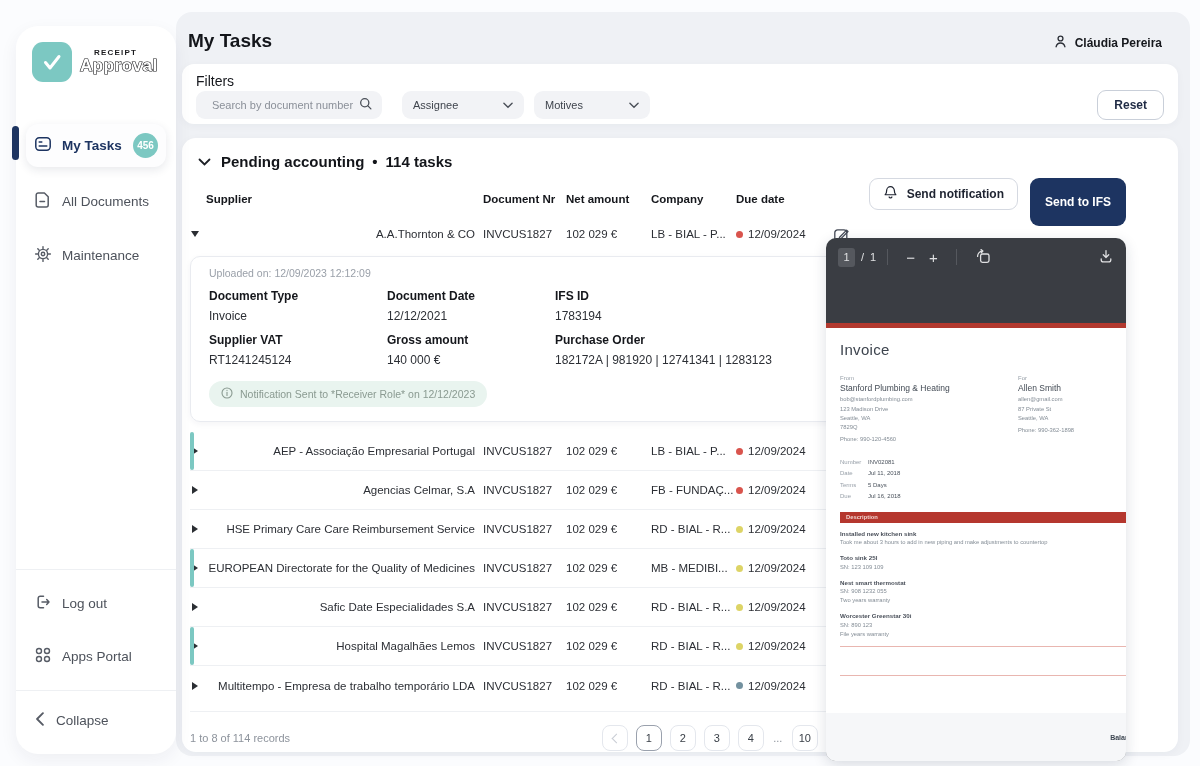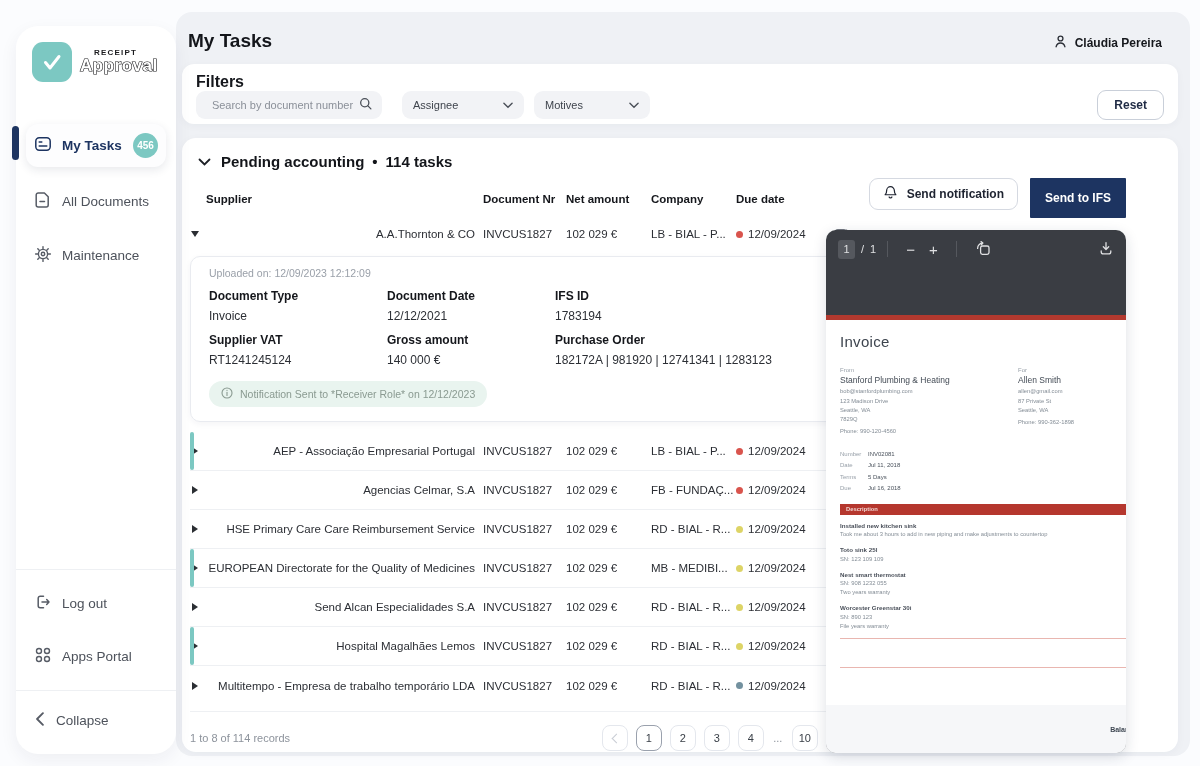--- a/index.html
+++ b/index.html
@@ -30,21 +30,21 @@
   .sidebar-bottom .nav-item { margin:14px 10px; }
   .collapse-item { margin:12px 10px 16px !important; }
 
   
   .page-title { position:absolute; left:188px; top:30px; font-size:19px; font-weight:800; color:#13151a; z-index:3; }
   .user-chip { position:absolute; right:38px; top:34px; display:flex; gap:7px; align-items:center; font-size:12px; font-weight:700; color:#16181d; z-index:3; cursor:pointer; }
 
   
   .filters-card { position:absolute; left:182px; top:64px; width:996px; height:60px; background:#fff; border-radius:12px;
                   box-shadow:0 2px 8px rgba(30,40,70,.04); z-index:3; }
-  .filters-label { position:absolute; left:14px; top:9px; font-size:16px; font-weight:700; color:#15171c; }
+  .filters-label { position:absolute; left:14px; top:9px; font-size:14px; font-weight:400; color:#15171c; }
   .filters-row { position:absolute; left:14px; right:14px; top:26px; display:flex; align-items:center; gap:10px; }
   .search-box { width:186px; height:28px; background:#f2f3f6; border-radius:9px; display:flex; align-items:center; padding:0 10px; margin-right:10px; }
   .search-box input { border:none; background:transparent; outline:none; font-size:11px; color:#333; flex:1; font-family:inherit;text-align:center; }
   .search-box input::placeholder { color:#8b9099; }
   .select { height:28px; background:#f2f3f6; border-radius:9px; display:flex; align-items:center; justify-content:space-between; padding:0 11px; font-size:11px; color:#3f444d; cursor:pointer; }
   .sel-assignee { width:122px; } .sel-motives { width:116px; } .sel-org { width:132px; }
   .reset-btn { margin-left:auto; height:30px; padding:0 16px; background:#fff; border:1px solid #c9cfd9; border-radius:9px; font-size:12px; font-weight:600; color:#1f2a44; }
 
   
   .tasks-card { position:absolute; left:182px; top:138px; width:996px; height:614px; background:#fff; border-radius:14px;
@@ -85,21 +85,21 @@
   .pg-ellipsis { border:none; background:none; color:#8d939c; min-width:12px; padding:0; }
   .chev { width:7px; height:7px; border-left:1.6px solid #3a4048; border-bottom:1.6px solid #3a4048; display:inline-block; }
   .chev-left { transform:rotate(45deg); margin-left:3px; }
   .chev-right { transform:rotate(-135deg); margin-right:3px; }
   .chev.dis { border-color:#c8ccd4; }
 
   
   .right-area { position:absolute; left:644px; top:40px; width:300px; }
   .actions-row { display:flex; justify-content:flex-end; gap:12px; }
   .btn-notification { height:32px; display:flex; align-items:center; gap:9px; padding:0 13px; background:#fff; border:1px solid #d5d9e1; border-radius:9px; font-size:12px; font-weight:600; color:#1e2330; }
-  .btn-ifs { height:40px; padding:0 15px; background:#1d3461; border:none; border-radius:1px; font-size:12px; font-weight:600; color:#fff; }
+  .btn-ifs { height:48px; padding:0 15px; background:#1d3461; border:none; border-radius:9px; font-size:12px; font-weight:600; color:#fff; }
 
   .viewer { margin-top:12px; height:523px; border-radius:10px; overflow:hidden; display:flex; flex-direction:column; background:#3a3d43;
             box-shadow:0 4px 14px rgba(30,40,70,.15); }
   .viewer-toolbar { height:38px; display:flex; align-items:center; padding:0 12px; color:#dfe0e2; flex:0 0 auto; }
   .page-ind { display:flex; align-items:center; gap:6px; font-size:11px; }
   .page-cur { width:17px; height:19px; background:#55585e; border-radius:3px; display:flex; align-items:center; justify-content:center; cursor:text; }
   .tb-div { width:1px; height:16px; background:#55585e; margin:0 11px; }
   .tb-btn { font-size:15px; color:#dfe0e2; background:none; border:none; padding:0 7px; line-height:1; }
   .dl-btn { margin-left:auto; padding:0; }
   .dark-gap { height:47px; flex:0 0 auto; }
@@ -397,21 +397,21 @@
           </span>
     <button class="edit-btn">
       <svg width="17" height="17" viewBox="0 0 17 17" fill="none" stroke="#454b57" stroke-width="1.3" stroke-linecap="round" stroke-linejoin="round">
               <rect x="1.8" y="3.8" width="12" height="12" rx="3"></rect>
               <path d="M6.6 11.2l7-7.1 1.4 1.4-7 7.1-2 .6z"></path>
             </svg>
     </button>
   </div>
         <div class="grid-row trow">
     <span class="caret-right"></span>
-    <span class="cell-supplier">Send Alcan Especialidades S.A</span>
+    <span class="cell-supplier">Safic Date Especialidades S.A</span>
     <span>INVCUS1827</span>
     <span>102 029 €</span>
     <span>RD - BIAL - R...</span>
     <span class="cell-due">
             <span class="dot dot-yellow"></span>
             <span>12/09/2024</span>
           </span>
     <button class="edit-btn">
       <svg width="17" height="17" viewBox="0 0 17 17" fill="none" stroke="#454b57" stroke-width="1.3" stroke-linecap="round" stroke-linejoin="round">
               <rect x="1.8" y="3.8" width="12" height="12" rx="3"></rect>

